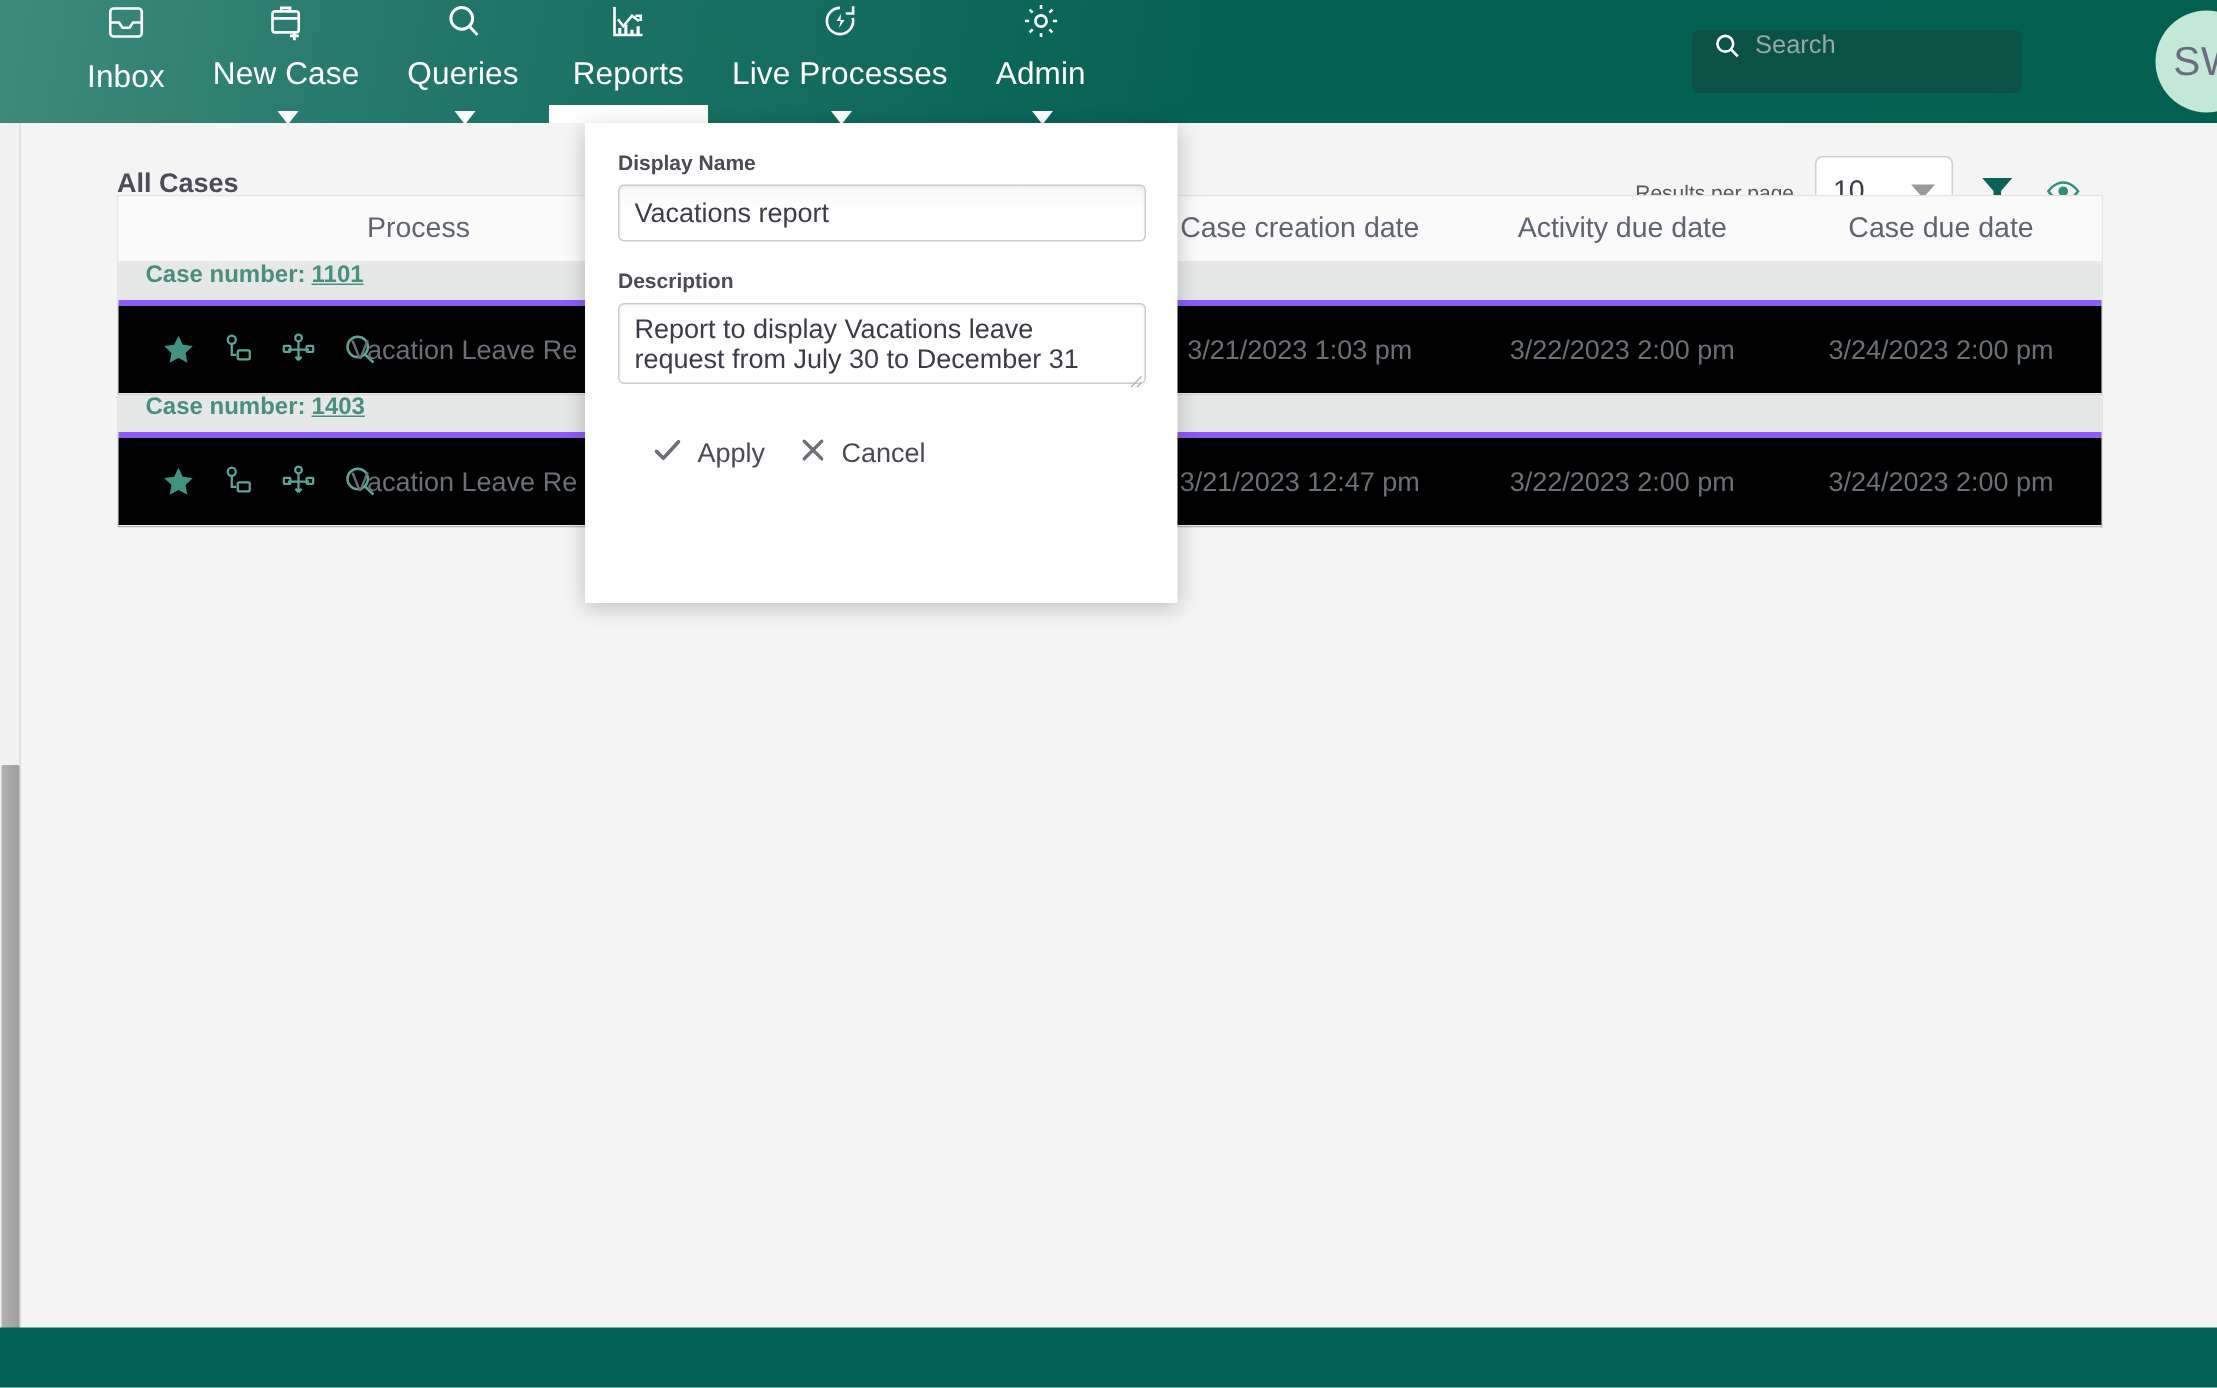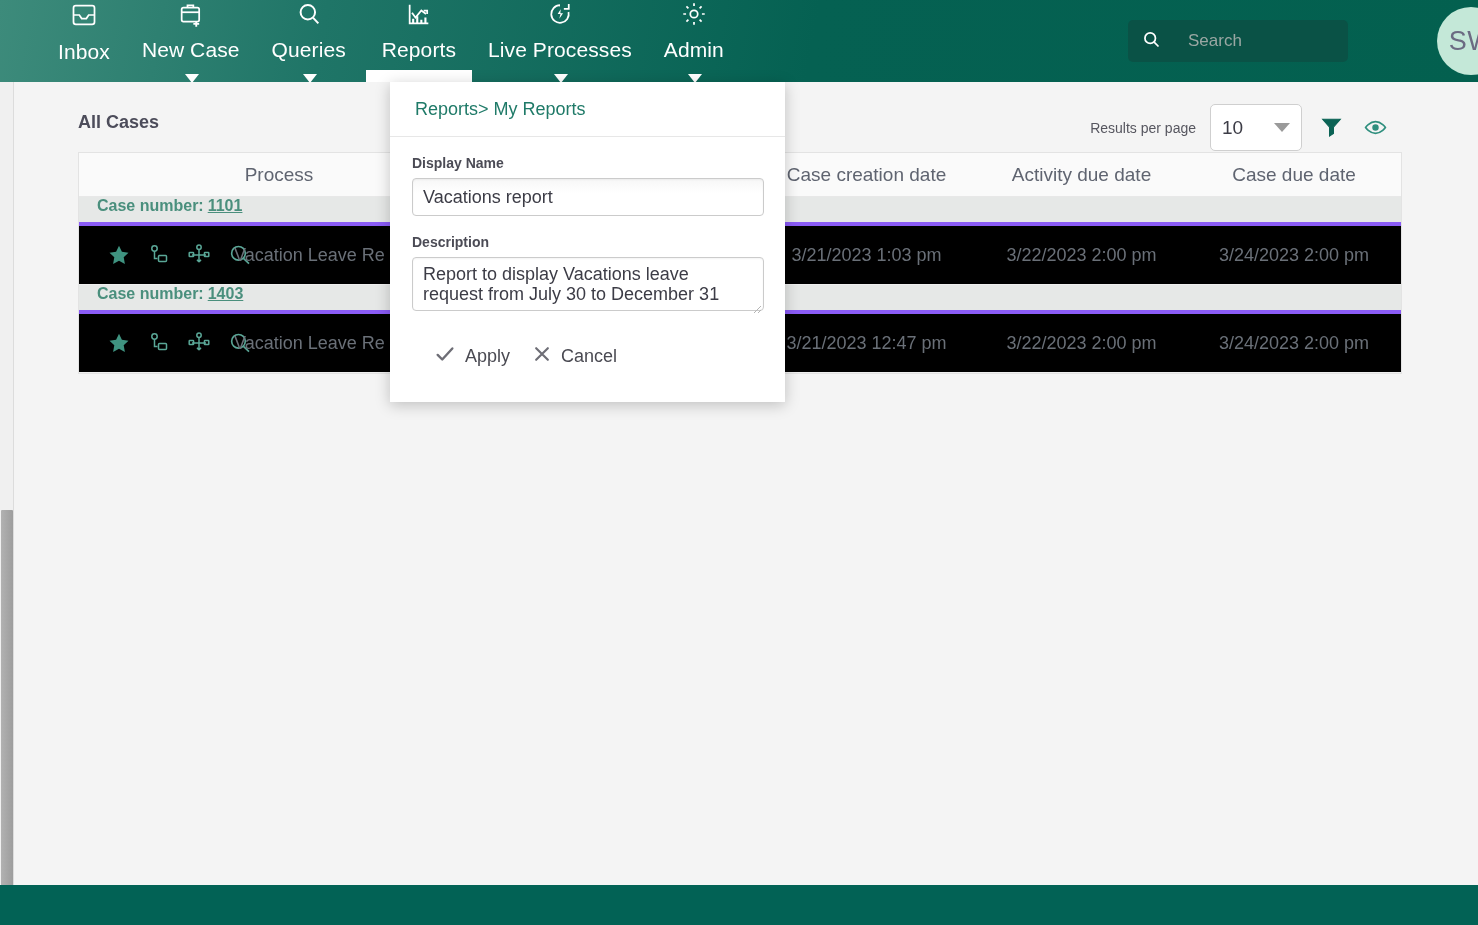--- a/index.html
+++ b/index.html
@@ -37,21 +37,21 @@
   .nav-item.active::after {
     content: ""; position: absolute; left: 0; right: 0; bottom: 0;
     height: 12px; background: #ffffff;
   }
   .nav-item.active { margin-left: 4px; }
 
   .search-box {
     position: absolute; left: 1128px; top: 20px;
     width: 220px; height: 42px;
     background: #0a5246; border-radius: 5px;
-    display: flex; align-items: center; gap: 26px; padding: 11px 13px;
+    display: flex; align-items: flex-start; gap: 8px; padding: 0 13px;
   }
   .search-box input {
     background: transparent; border: none; outline: none;
     color: #ffffff; font-size: 17px; font-family: "Liberation Sans", sans-serif;
     width: 160px;
   }
   .search-box input::placeholder { color: #9aa7a3; }
 
   .avatar-wrap { position: absolute; left: 1437px; top: 7px; width: 70px; height: 70px; }
   .avatar {
@@ -92,21 +92,21 @@
   .rpp-select .val { font-size: 19px; color: #3c3c46; }
   .rpp-select .tri {
     width: 0; height: 0;
     border-left: 8px solid transparent; border-right: 8px solid transparent;
     border-top: 9px solid #9a9a9a;
   }
   .icon-btn { cursor: pointer; display: flex; align-items: center; justify-content: center; width: 30px; height: 30px; }
 
   
   .table {
-    position: absolute; left: 64px; top: 70px;
+    position: absolute; left: 64px; top: 48px;
     width: 1324px;
     background: #ffffff;
     border: 1px solid #e3e3e3;
     font-size: 17px;
   }
   .thead { display: flex; height: 44px; align-items: center; background: #fafafa; border-bottom: 1px solid #e8e8e8; }
   .th { color: #5f6470; font-size: 19px; text-align: center; }
   .th.c-process { width: 400px; }
   .th.c-spacer  { width: 280px; }
   .th.c-created { width: 215px; }
@@ -405,23 +405,20 @@
         <div class="cell c-created">3/21/2023 12:47 pm</div>
         <div class="cell c-activity">3/22/2023 2:00 pm</div>
         <div class="cell c-casedue">3/24/2023 2:00 pm</div>
       </div>
 
     </div>
   </div>
 </div>
 
 <div class="dialog">
-  <div class="dialog-head">
-    <span class="bc">Reports&gt; My Reports</span>
-  </div>
   <div class="dialog-body">
 
     <div class="fld-label">Display Name</div>
     <input class="txt-input" type="text" value="Vacations report" style="">
 
     <div class="fld-label second">Description</div>
     <div class="ta-wrap">
       <textarea class="txt-area" style="">Report to display Vacations leave request from July 30 to December 31</textarea>
       <span class="ta-grip">
         <svg width="13" height="13" viewBox="0 0 13 13" stroke="#b5b5b5" stroke-width="1">

